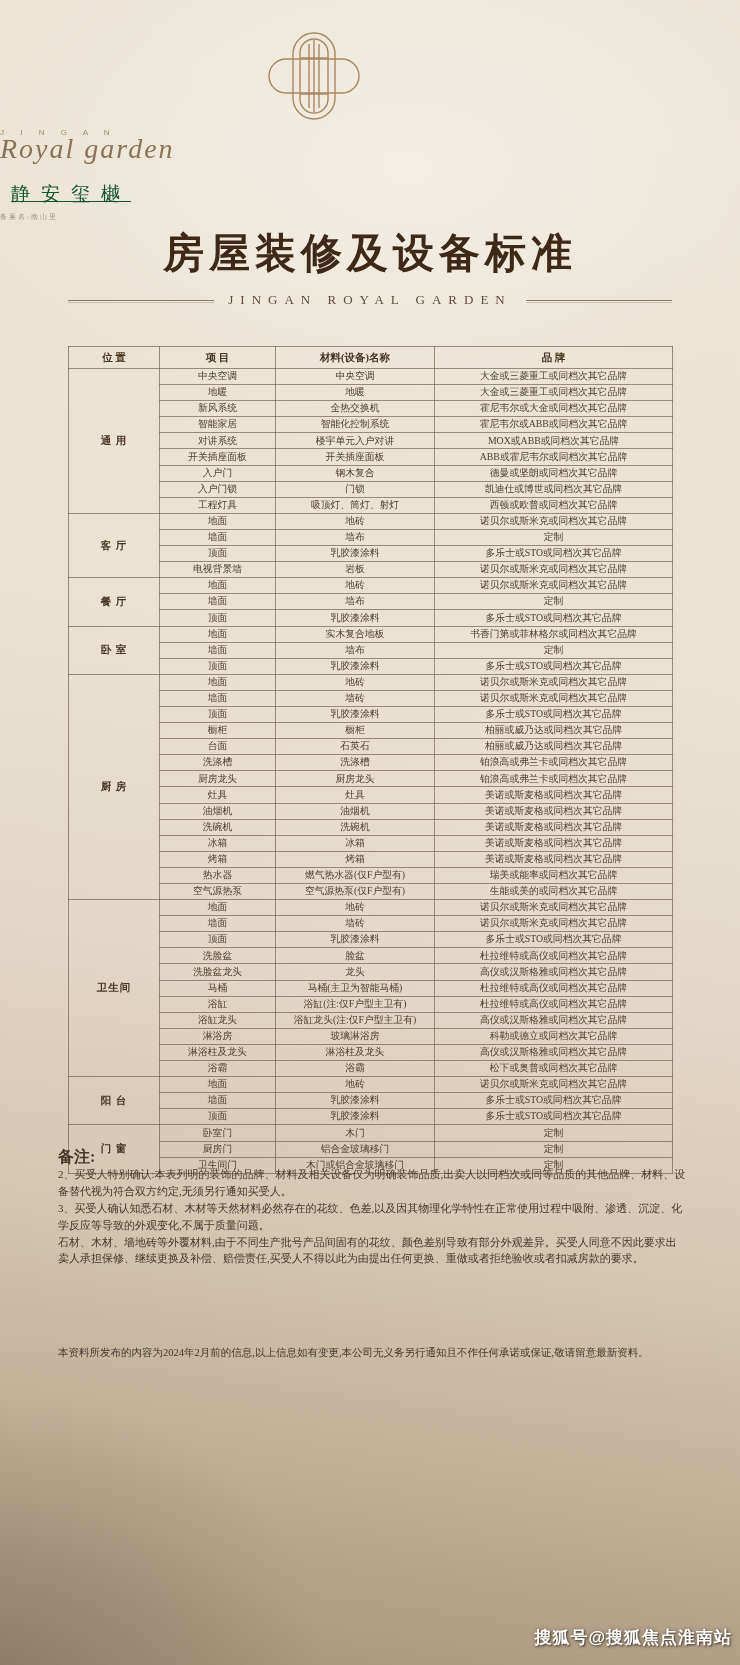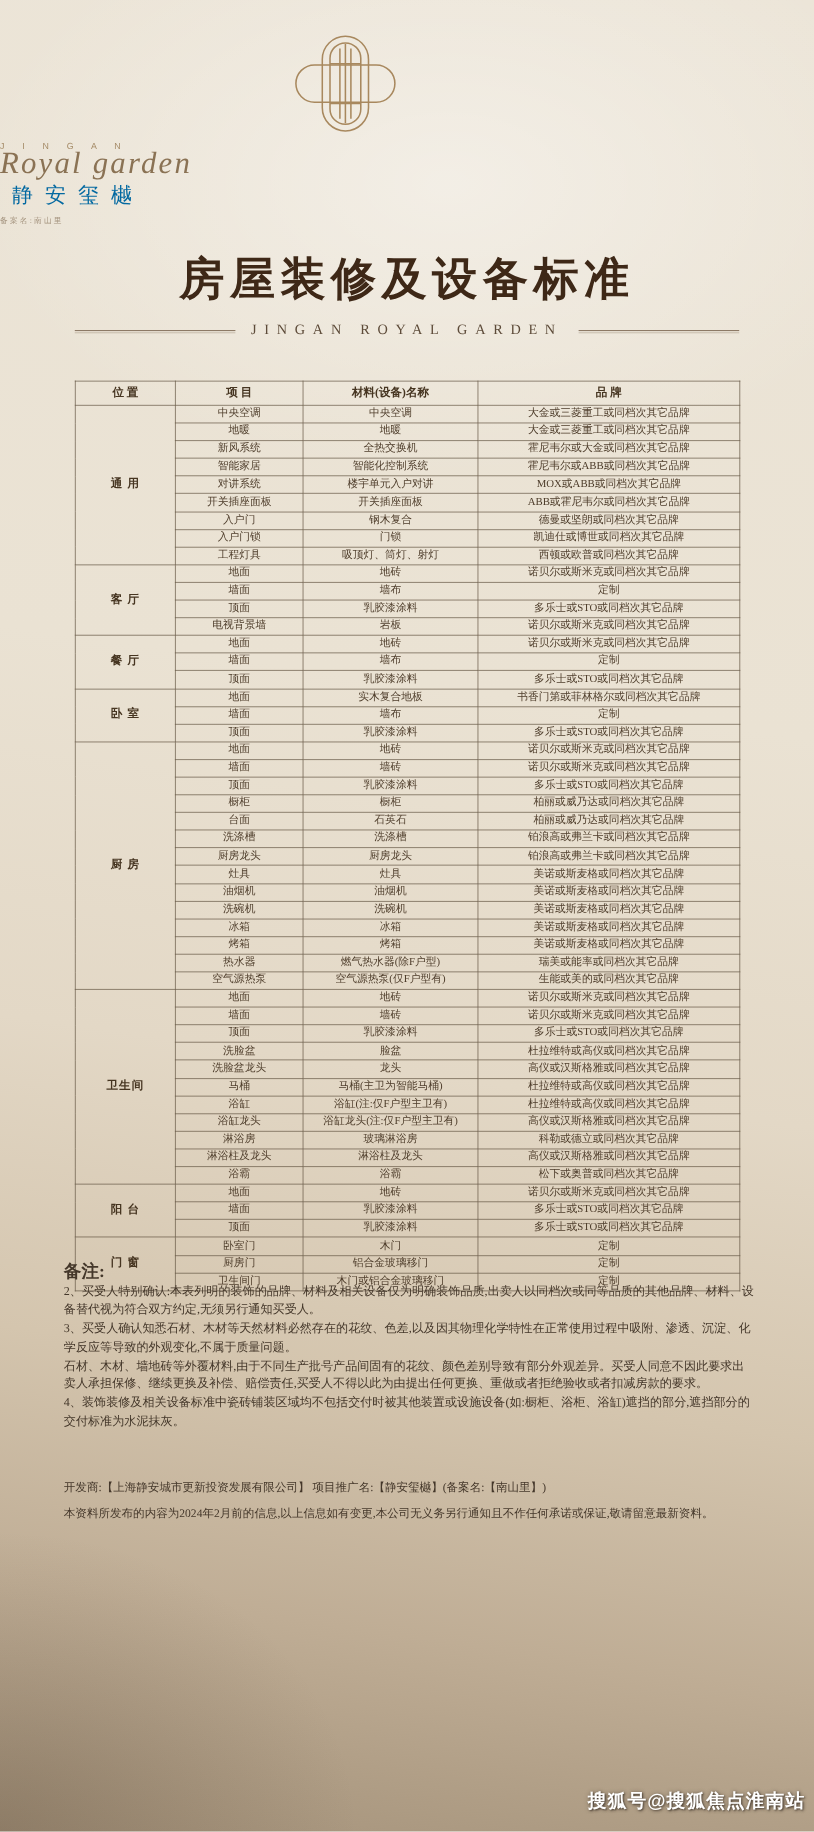--- a/index.html
+++ b/index.html
@@ -10,21 +10,21 @@
       radial-gradient(ellipse 620px 380px at 55% 10%, rgba(255,255,255,0.38), rgba(255,255,255,0) 70%),
       radial-gradient(ellipse 500px 420px at 0% 100%, rgba(80,64,48,0.28), rgba(80,64,48,0) 65%),
       linear-gradient(188deg,#ece5d8 0%,#eae2d3 38%,#e3d8c6 58%,#d4c5ae 74%,#bfad95 87%,#a5937b 100%);
   }
   .abs{position:absolute;}
   
   .logo-block{top:28px;left:0;width:628px;text-align:left;color:#9a7f5c;}
   .logo-symbol{display:block;margin:0 auto;}
   .logo-jingan{font-size:8px;letter-spacing:7px;color:#a48a66;margin-top:4px;font-family:"Liberation Sans",sans-serif;}
   .logo-script{font-style:italic;font-size:28px;color:#8a7254;margin-top:-4px;letter-spacing:2px;}
-  .logo-cn{font-size:19px;letter-spacing:11px;color:#0369a1;margin-top:0;text-indent:11px;}
+  .logo-cn{font-size:19px;letter-spacing:11px;color:#14532d;margin-top:16px;text-indent:11px;text-decoration:underline;}
   .logo-record{font-size:7px;letter-spacing:2px;color:#a4937e;margin-top:5px;}
   
   .page-title{top:226px;left:0;width:740px;text-align:center;
     font-size:41px;font-weight:bold;letter-spacing:5px;color:#3e2817;}
   .subtitle-row{top:292px;left:68px;width:604px;display:flex;align-items:center;justify-content:center;gap:14px;}
   .subtitle-line{flex:1;height:1px;background:#8d7a66;box-shadow:0 2px 0 rgba(141,122,102,0.35);}
   .subtitle-text{font-size:13px;letter-spacing:7px;color:#5d4b39;white-space:nowrap;font-family:"Liberation Serif",serif;}
   
   .std-table{top:346px;left:68px;width:604px;border-collapse:collapse;table-layout:fixed;}
   .std-table td,.std-table th{
@@ -243,21 +243,21 @@
         <td>冰箱</td>
         <td>美诺或斯麦格或同档次其它品牌</td>
       </tr>
       <tr>
         <td>烤箱</td>
         <td>烤箱</td>
         <td>美诺或斯麦格或同档次其它品牌</td>
       </tr>
       <tr>
         <td>热水器</td>
-        <td>燃气热水器(除F户型)</td>
+        <td>燃气热水器(仅F户型有)</td>
         <td>瑞美或能率或同档次其它品牌</td>
       </tr>
       <tr>
         <td>空气源热泵</td>
         <td>空气源热泵(仅F户型有)</td>
         <td>生能或美的或同档次其它品牌</td>
       </tr>
       <tr>
         <td class="loc" rowspan="11">卫生间</td>
         <td>地面</td>
@@ -347,21 +347,19 @@
         <td>定制</td>
       </tr>
     </tbody>
 </table>
 
 <div class="abs notes-block">
   <p class="notes-title">备注:</p>
     <p>2、买受人特别确认:本表列明的装饰的品牌、材料及相关设备仅为明确装饰品质,出卖人以同档次或同等品质的其他品牌、材料、设备替代视为符合双方约定,无须另行通知买受人。</p>
     <p>3、买受人确认知悉石材、木材等天然材料必然存在的花纹、色差,以及因其物理化学特性在正常使用过程中吸附、渗透、沉淀、化学反应等导致的外观变化,不属于质量问题。</p>
     <p>石材、木材、墙地砖等外覆材料,由于不同生产批号产品间固有的花纹、颜色差别导致有部分外观差异。买受人同意不因此要求出卖人承担保修、继续更换及补偿、赔偿责任,买受人不得以此为由提出任何更换、重做或者拒绝验收或者扣减房款的要求。</p>
-    <p>4、装饰装修及相关设备标准中瓷砖铺装区域均不包括交付时被其他装置或设施设备(如:橱柜、浴柜、浴缸)遮挡的部分,遮挡部分的交付标准为水泥抹灰。</p>
   </div>
 
 <div class="abs footer-block">
-  <div>开发商:【上海静安城市更新投资发展有限公司】  项目推广名:【静安玺樾】(备案名:【南山里】)</div>
   <div>本资料所发布的内容为2024年2月前的信息,以上信息如有变更,本公司无义务另行通知且不作任何承诺或保证,敬请留意最新资料。</div>
 </div>
 
 <div class="abs watermark">搜狐号@搜狐焦点淮南站</div>
 
 </body></html>

